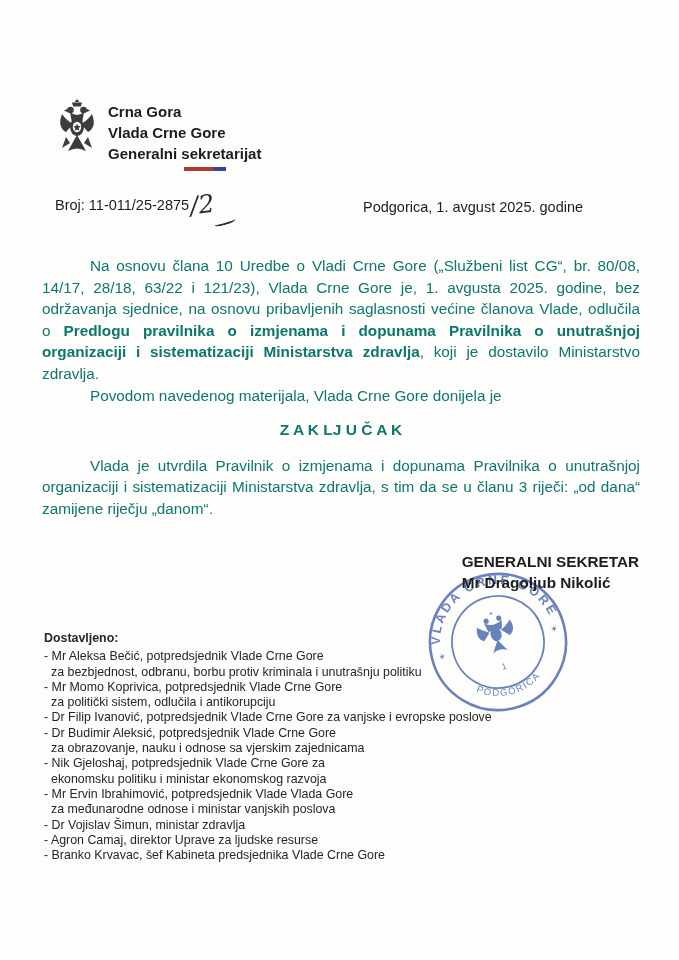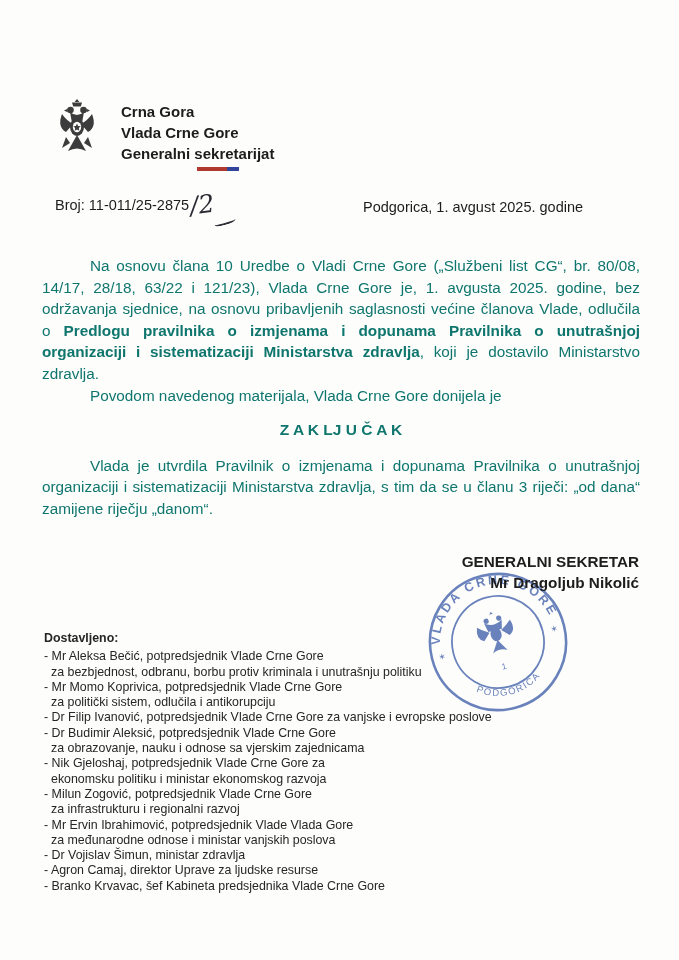--- a/index.html
+++ b/index.html
@@ -5,21 +5,21 @@
   * { margin:0; padding:0; box-sizing:border-box; }
   html,body { background:#9a9a9a; }
   body { font-family:"Liberation Sans", sans-serif; }
   .page {
     position:relative; width:679px; height:960px;
     background:#fdfdfc; color:#222; overflow:hidden;
     margin:0 auto;
   }
 
   
-  .letterhead { position:absolute; left:57px; top:98px; display:flex; gap:24px; }
+  .letterhead { position:absolute; left:57px; top:98px; display:flex; gap:11px; }
   .coat-of-arms { width:40px; height:60px; flex:0 0 auto; }
   .letterhead-text { padding-top:3px; }
   .letterhead-text .lh-line { font-weight:bold; font-size:15px; line-height:21px; color:#1c1c1c; }
   .flag-strip { margin-top:3px; margin-left:76px; width:42px; height:4px; display:flex; }
   .flag-strip .fs-red { flex:1; background:#b03a30; }
   .flag-strip .fs-blue { flex:0 0 12px; background:#31469b; }
 
   
   .doc-number { position:absolute; left:55px; top:192px; font-size:14.5px; color:#1d1d1d; white-space:nowrap; }
   .handwritten {
@@ -40,21 +40,21 @@
   }
   .body-text p { text-indent:48px; }
   .conclusion-heading {
     text-align:center; text-indent:0 !important; font-weight:bold;
     margin:13px 0 14px 0; font-size:15.5px;
   }
   b.inline-bold { font-weight:bold; }
 
   
   .signature-block {
-    position:absolute; right:40px; top:551px; text-align:right;
+    position:absolute; right:40px; top:551px; text-align:left;
     font-weight:bold; font-size:15.3px; line-height:21px; color:#1d1d1d; z-index:3;
   }
 
   
   .stamp {
     position:absolute; left:424px; top:568px; width:148px; height:148px;
     transform:rotate(-14deg); opacity:0.82; z-index:2; pointer-events:none;
   }
 
   
@@ -165,24 +165,20 @@
         </div>
         <div class="dist-item">
           <div class="dist-line1">- Dr Budimir Aleksić, potpredsjednik Vlade Crne Gore</div>
           <div class="dist-line2">za obrazovanje, nauku i odnose sa vjerskim zajednicama</div>
         </div>
         <div class="dist-item">
           <div class="dist-line1">- Nik Gjeloshaj, potpredsjednik Vlade Crne Gore za</div>
           <div class="dist-line2">ekonomsku politiku i ministar ekonomskog razvoja</div>
         </div>
         <div class="dist-item">
-          <div class="dist-line1">- Milun Zogović, potpredsjednik Vlade Crne Gore</div>
-          <div class="dist-line2">za infrastrukturu i regionalni razvoj</div>
-        </div>
-        <div class="dist-item">
           <div class="dist-line1">- Mr Ervin Ibrahimović, potpredsjednik Vlade Vlada Gore</div>
           <div class="dist-line2">za međunarodne odnose i ministar vanjskih poslova</div>
         </div>
         <div class="dist-item">
           <div class="dist-line1">- Dr Vojislav Šimun, ministar zdravlja</div>
         </div>
         <div class="dist-item">
           <div class="dist-line1">- Agron Camaj, direktor Uprave za ljudske resurse</div>
         </div>
         <div class="dist-item">

